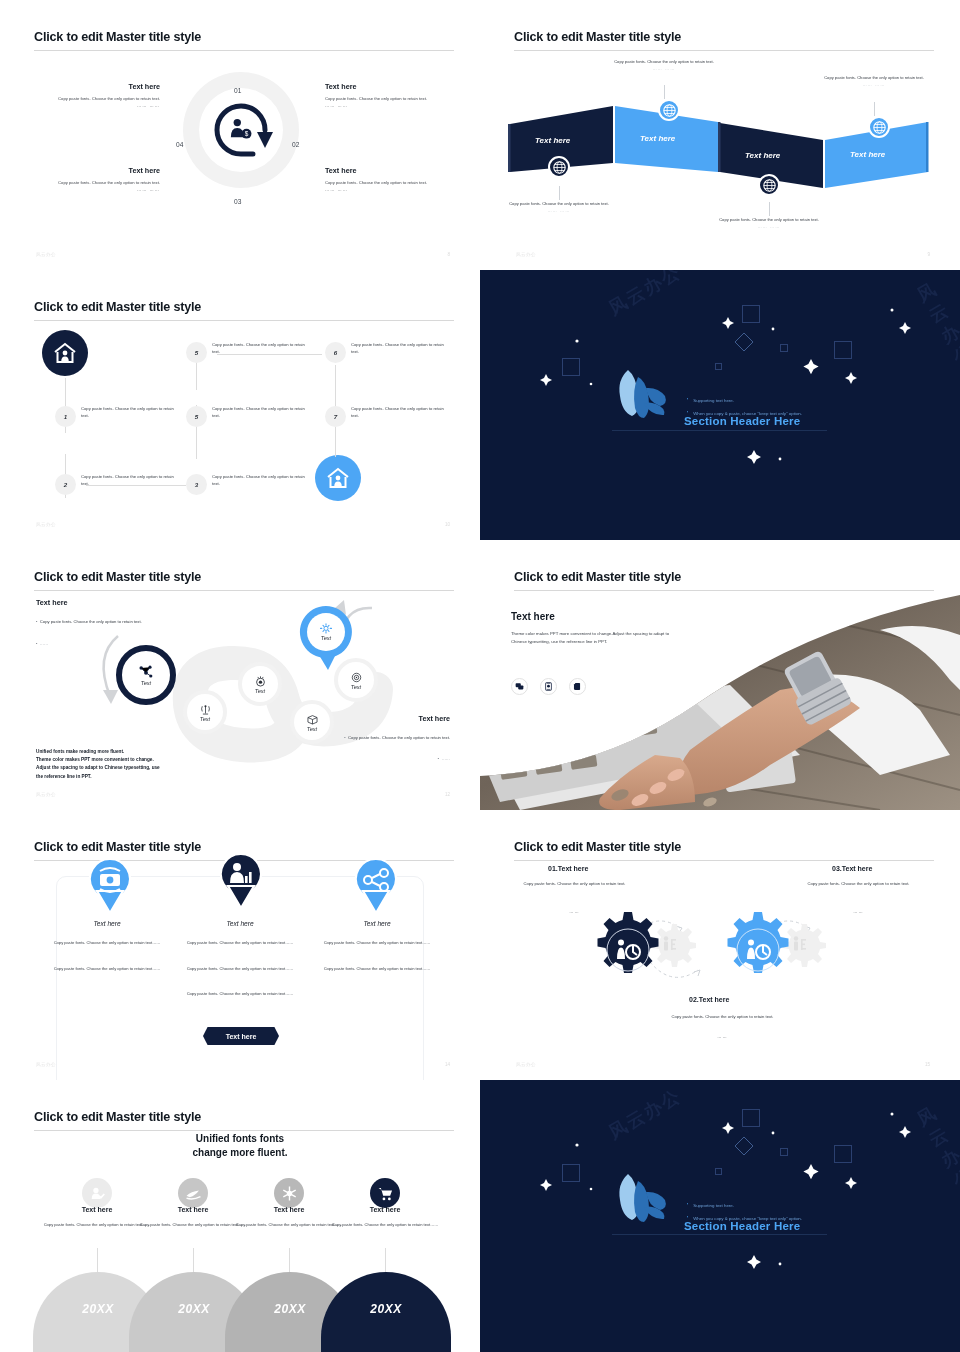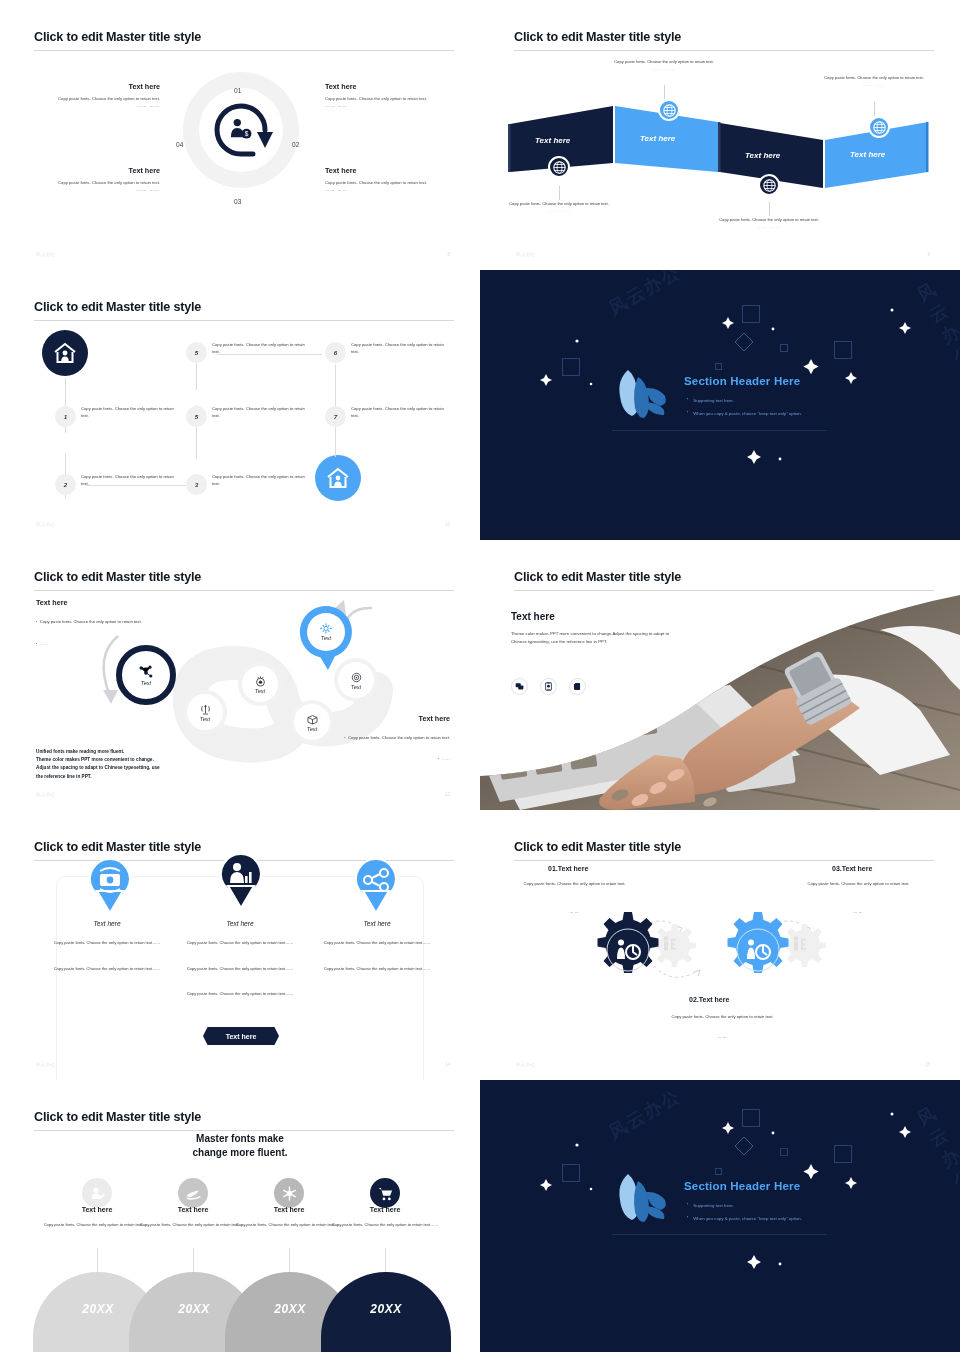--- a/index.html
+++ b/index.html
@@ -85,21 +85,21 @@
     justify-content: center; font-size: 6.2px; font-weight: bold;
     font-style: italic; color: #2e333b;
   }
   .step-txt { position: absolute; width: 96px; font-size: 4.2px;
               color: #3b4048; line-height: 1.65; }
   .vline { position: absolute; width: 1px; background: #dcdcdc; }
   .hline { position: absolute; height: 1px; background: #dcdcdc; }
 
   
   .sh-title { position: absolute; font-size: 11.5px; font-weight: bold;
-              color: #4da6f5; letter-spacing: .2px; }
+              color: #4da6f5; letter-spacing: .2px; margin-top: 40px; }
   .sh-li { position: absolute; font-size: 4.4px; color: #6d9fd6; }
   .sh-li::before { content: "▪"; color: #4da6f5; margin-right: 5px; font-size: 3.4px; vertical-align: 2px;}
   .sh-rule { position: absolute; height: 1px; background: #1d3157; }
   .sq { position: absolute; border: 1px solid #2b4070; }
   .wm { position: absolute; color: #16254a; font-size: 18px;
         font-weight: bold; transform: rotate(-30deg); letter-spacing: 2px; }
 
   
   .chain-node {
     position: absolute; border-radius: 50%; display: flex;
@@ -701,21 +701,21 @@
 
     <div class="footer-brand">风云办公</div>
     <div class="footer-page">15</div>
   </div>
 
   <div class="slide r4 c0">
     <div class="title">Click to edit Master title style</div>
     <div class="title-rule"></div>
 
     <div class="big-head" style="left:90px; top:52px;">
-      <div>Master fonts make</div>
+      <div>Unified fonts fonts</div>
       <div>change more fluent.</div>
     </div>
 
     <div class="dome-icon" style="left:82px; top:98px; background:#ebebeb;">
       <svg width="17" height="17" viewBox="0 0 22 22" fill="#ffffff">
           <circle cx="9" cy="7" r="3.4"></circle>
           <path d="M3.5 18 Q3.5 11 9 11 Q14.5 11 14.5 18 Z"></path>
           <path d="M13 14 l2.4 2.4 4.4 -4.8" stroke="#ffffff" stroke-width="2.2" fill="none"></path>
         </svg>
     </div>

